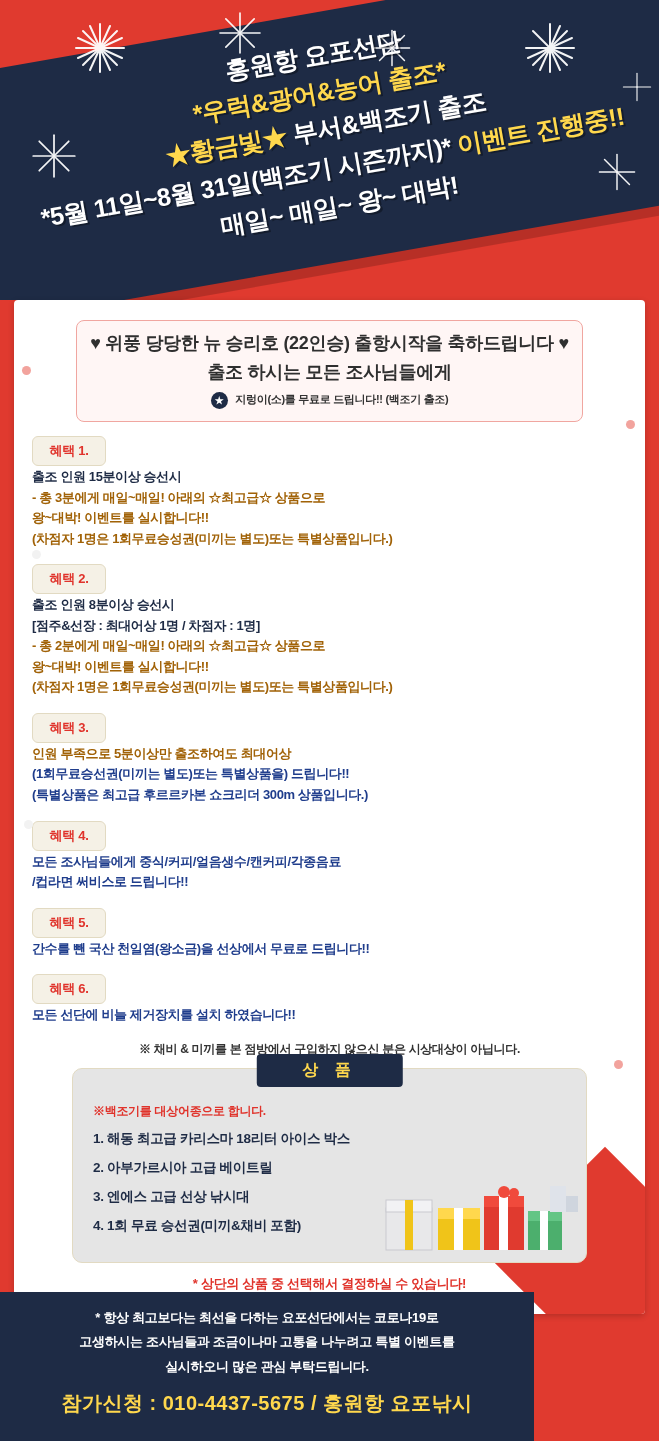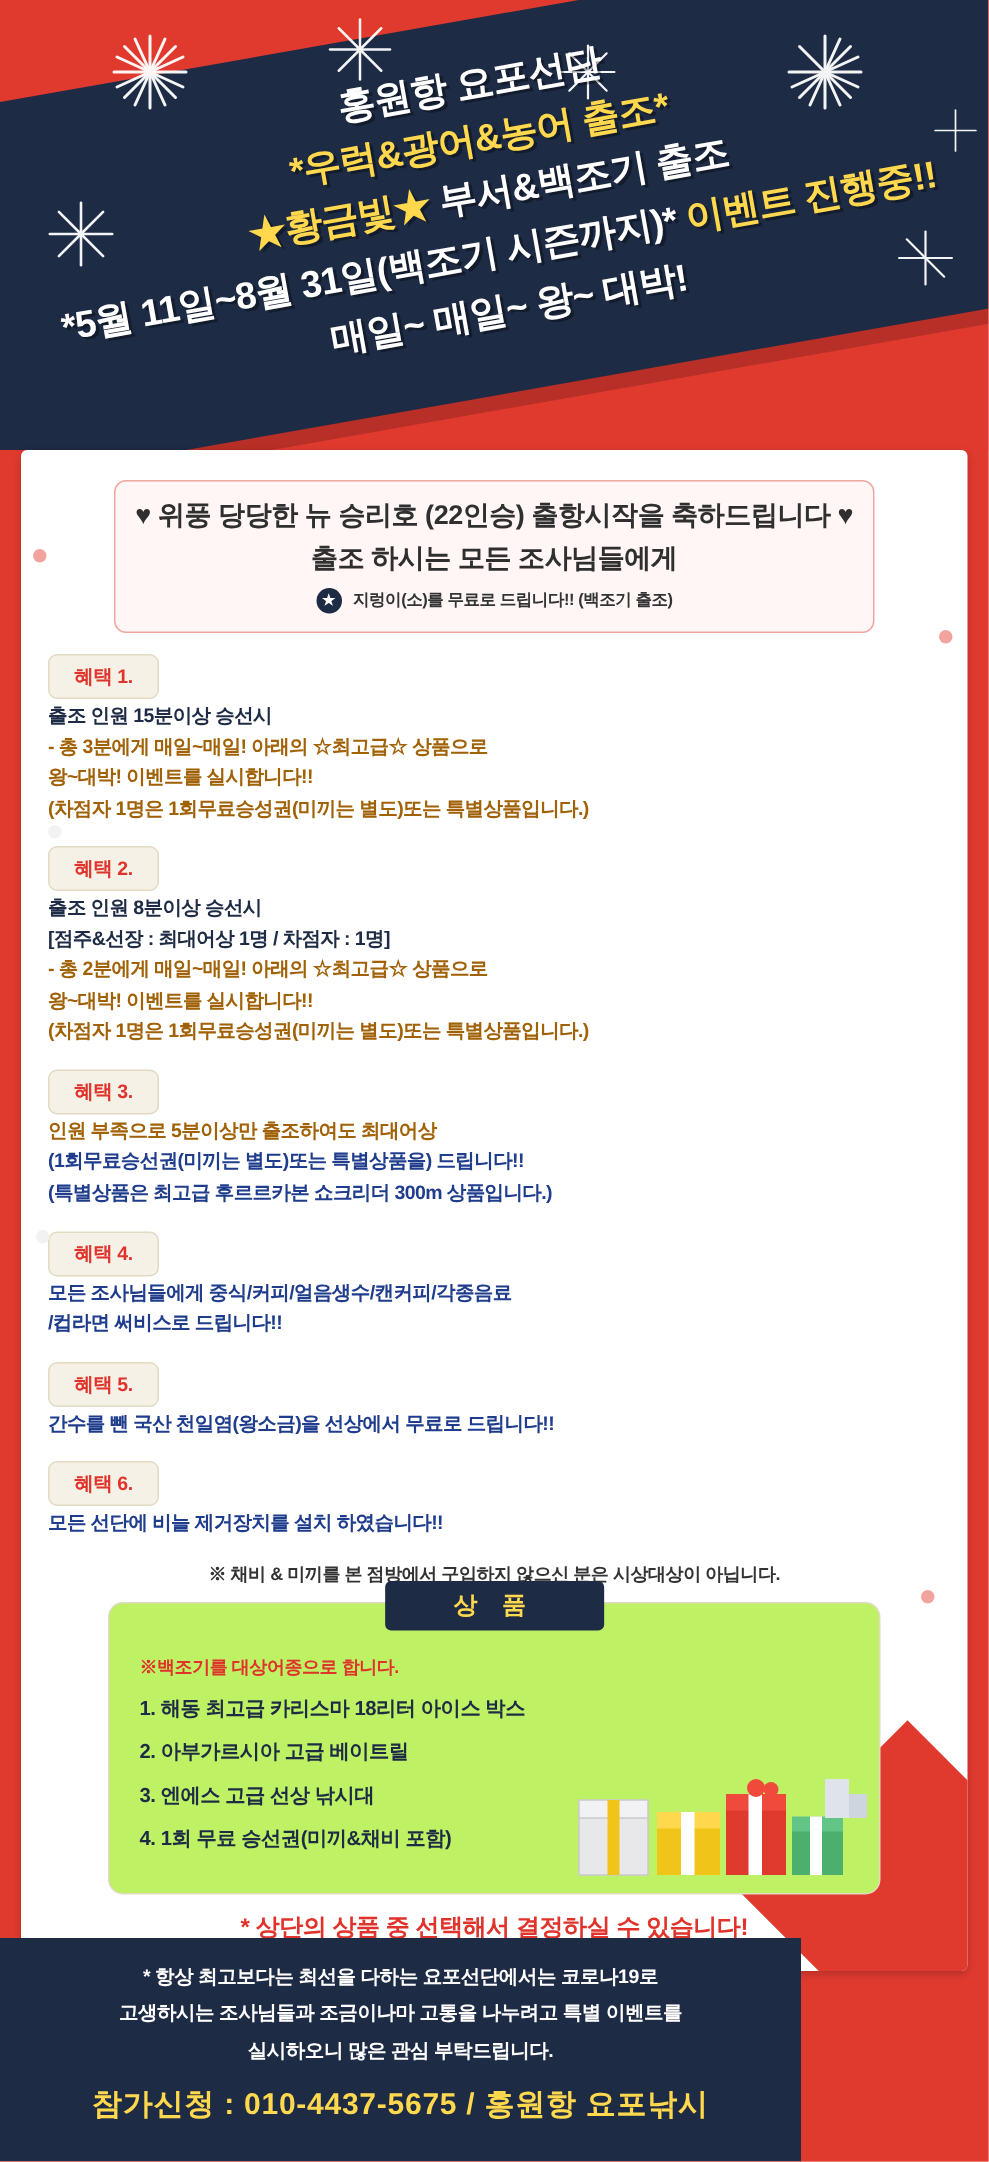--- a/index.html
+++ b/index.html
@@ -141,21 +141,21 @@
     color:#333;
     letter-spacing:-0.3px;
   }
 
   
   .prizewrap{position:relative;margin:10px 58px 0 58px;}
   .prizebox{
     position:relative;
     border:1.5px solid #e2dac2;
     border-radius:10px;
-    background:#bef264;
+    background:#e5e5e5;
     padding:34px 18px 16px 18px;
   }
   .prize-title{
     position:absolute;
     left:50%; top:-15px; transform:translateX(-50%);
     background:#1e2b45;
     color:#ffd84d;
     font-weight:bold;
     font-size:16px;
     letter-spacing:6px;
@@ -167,21 +167,21 @@
   .prize-item{font-size:13.5px;font-weight:bold;color:#1e2b45;margin:0 0 11px 2px;letter-spacing:-0.3px;}
   .gifts{
     position:absolute;
     right:6px; bottom:6px;
     width:200px; height:90px;
     pointer-events:none;
   }
   .prize-foot{
     margin-top:12px;
     text-align:center;
-    font-size:16px;
+    font-size:13px;
     font-weight:bold;
     color:#e0332b;
     letter-spacing:-0.3px;
     padding-bottom:6px;
   }
 
   
   .footer{
     position:absolute;
     left:0; bottom:0;

